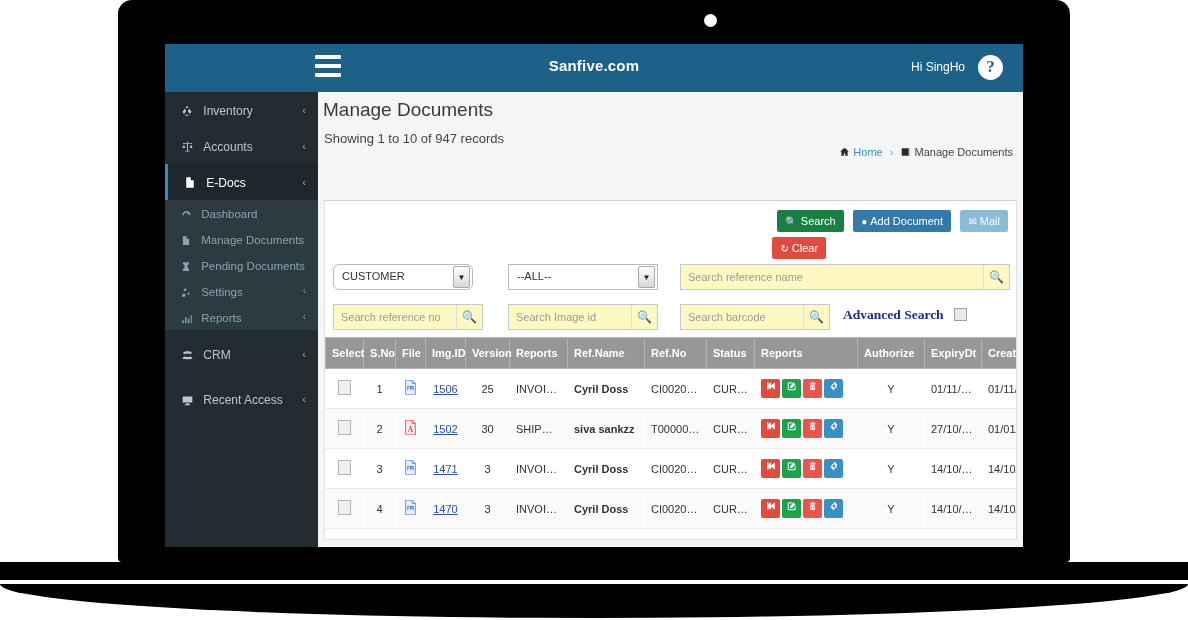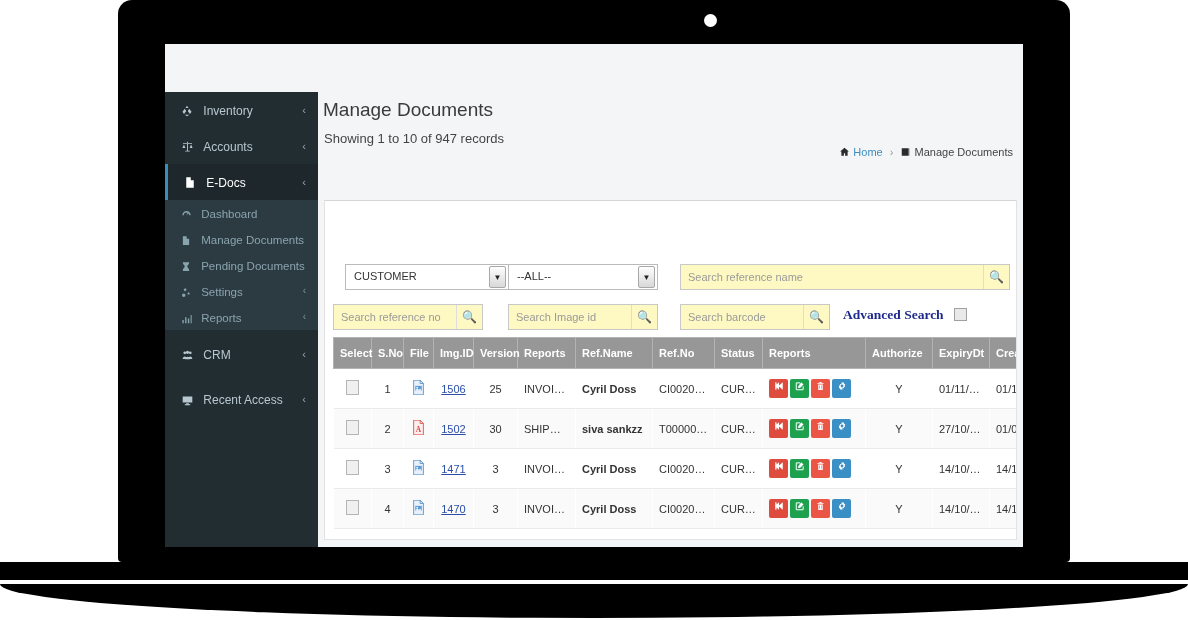--- a/index.html
+++ b/index.html
@@ -235,21 +235,21 @@
     vertical-align: middle;
   }
   #advanced-search-checkbox {
     display: inline-block; width: 13px; height: 13px;
     border: 1px solid #a0a0a0; background: #e9e9e9;
     margin-left: 6px; vertical-align: middle; cursor: pointer;
   }
 
   
   #table-scroll {
-    position: absolute; left: 8px; top: 136px;
+    position: absolute; left: 0; top: 136px;
     width: 693px; height: 204px;
     overflow: hidden;
   }
   table#doc-table {
     border-collapse: collapse;
     width: 720px;
     table-layout: fixed;
   }
   #doc-table th {
     background: #979797; color: #fff;
@@ -305,20 +305,30 @@
 <body>
 
 <div id="laptop-mockup">
 
   <div id="laptop-lid">
     <div id="laptop-webcam"></div>
   </div>
 
   <div id="laptop-screen">
 
+    <div id="topbar">
+      <div id="hamburger-button">
+        <span></span>
+          <span></span>
+          <span></span>
+      </div>
+      <div id="app-title">Sanfive.com</div>
+      <div id="user-greeting">Hi SingHo</div>
+      <div id="help-icon">?</div>
+    </div>
 
     <div id="sidebar">
 
       <div class="nav-item">
         <span class="nav-ico">
           <svg width="12" height="12" viewBox="0 0 16 16" fill="#b8c7ce">
             <path d="M8 1 L10 4 L6 4 Z M2 9 L5 5 L7 8 L4 12 Z M14 9 L11 5 L9 8 L12 12 Z M5 13 h6 l-3 2 z"></path>
           </svg>
         </span>
         <span class="nav-label">Inventory</span>
@@ -438,23 +448,41 @@
           <svg width="11" height="10" viewBox="0 0 16 16" fill="#2b2b2b" style="vertical-align:-1px">
             <path d="M2 2h10v12H2z M12.5 2H14v12h-1.5z M4 4h6v1H4z M4 6h6v1H4z"></path>
           </svg>
         </span>
         <span class="crumb-cur">Manage Documents</span>
       </div>
 
 
       <div id="panel">
 
+        <div id="toolbar">
+          <div>
+            <div class="tb-btn tb-search">
+              <span class="bico">🔍</span><span>Search</span>
+            </div>
+            <div class="tb-btn tb-add">
+              <span class="bico">●</span><span>Add Document</span>
+            </div>
+            <div class="tb-btn tb-mail">
+              <span class="bico">✉</span><span>Mail</span>
+            </div>
+          </div>
+          <div id="toolbar-row2" style="text-align:left; margin-left:0;">
+            <div class="tb-btn tb-clear" style="margin-left:0;">
+              <span class="bico">↻</span><span>Clear</span>
+            </div>
+          </div>
+        </div>
 
         <div class="filter-row" id="filter-row1" style="width:678px;">
-          <div class="sel-box" style="left:12px; width:164px;">
+          <div class="sel-box" style="left:0; width:140px;border-radius:6px;">
             <div class="sel-val">CUSTOMER</div>
             <div class="sel-arrow">▼</div>
           </div>
           <div class="sel-box" style="left:175px; width:150px;">
             <div class="sel-val">--ALL--</div>
             <div class="sel-arrow">▼</div>
           </div>
           <div class="txt-box" style="left:347px; width:330px;">
             <input type="text" placeholder="Search reference name" style="">
             <div class="srch-ico">🔍</div>

